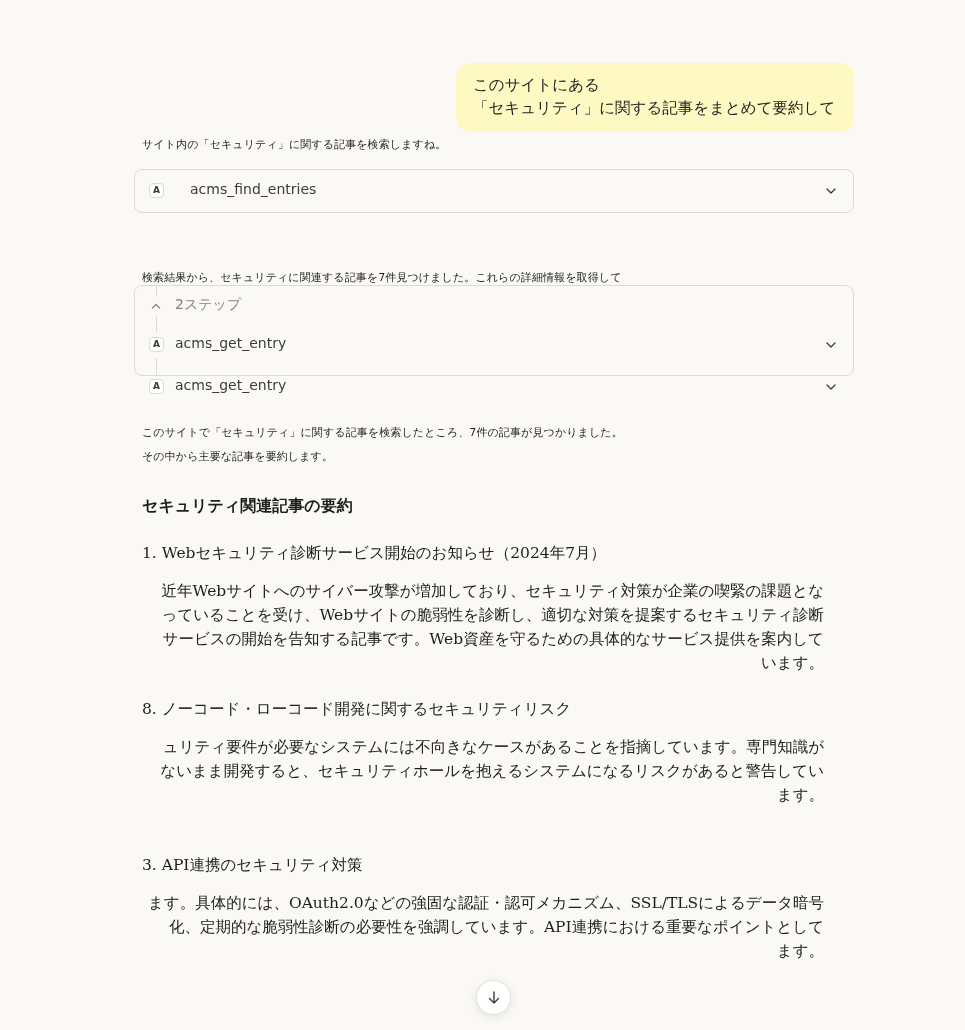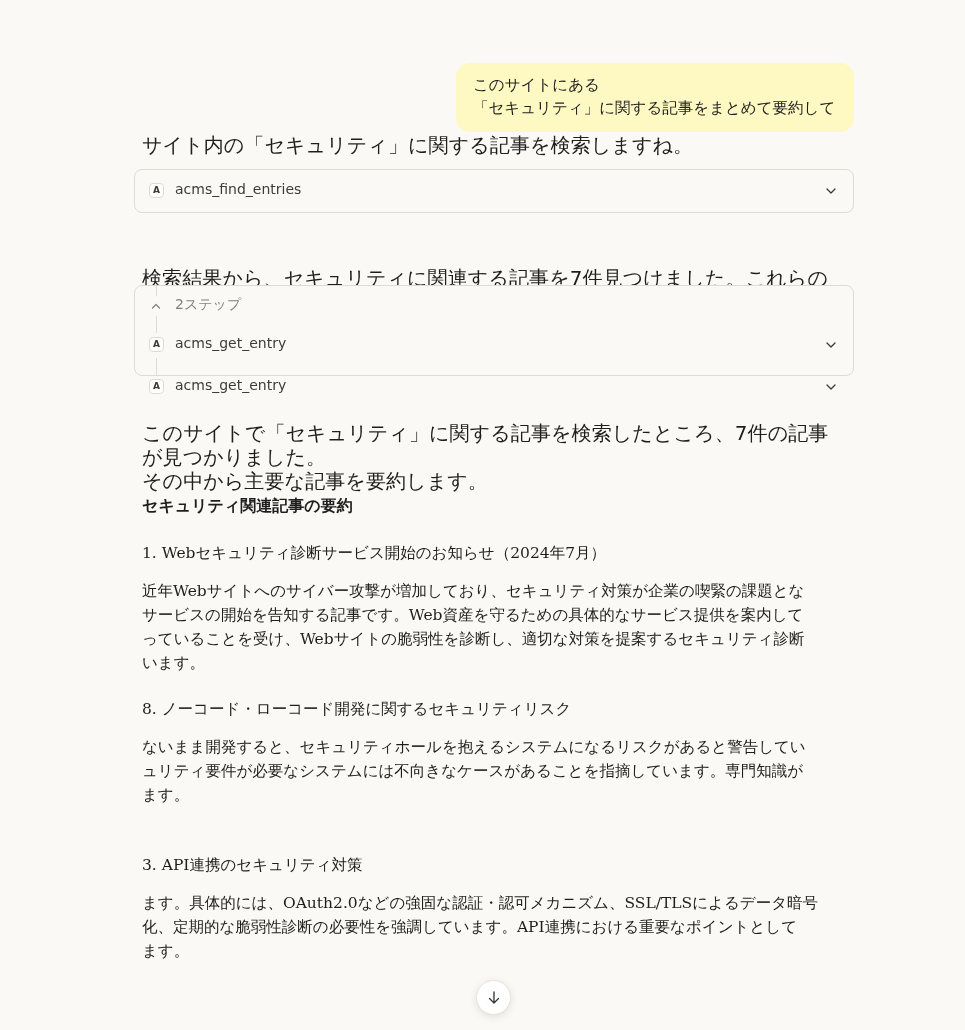--- a/index.html
+++ b/index.html
@@ -33,21 +33,21 @@
       color: #1f1e1d;
       margin-top: 39px;
     }
     .user-bubble div { white-space: nowrap; }
 
     .para {
       position: absolute;
       left: 142px;
       width: 690px;
       font-family: "DejaVu Sans", "Liberation Sans", sans-serif;
-      font-size: 20px;
+      font-size: 11px;
       line-height: 24px;
       color: #1f1e1d;
       letter-spacing: 0.1px;
     }
 
     
     .tool-card {
       position: absolute;
       left: 134px;
       width: 720px;
@@ -124,21 +124,21 @@
     }
     .body-para {
       position: absolute;
       left: 142px;
       width: 682px;
       font-family: "DejaVu Serif", "Liberation Serif", serif;
       font-size: 15.5px;
       line-height: 24px;
       color: #1f1e1d;
     }
-    .body-para div { white-space: nowrap; }
+    .body-para div { white-space: nowrap; text-align: right; }
 
     .scroll-btn {
       position: absolute;
       left: 476px;
       top: 980px;
       width: 35px;
       height: 35px;
       border-radius: 50%;
       background: #ffffff;
       border: 1px solid #e6e3da;
@@ -155,21 +155,21 @@
 <div class="user-bubble">
   <div>このサイトにある</div>
   <div>「セキュリティ」に関する記事をまとめて要約して</div>
 </div>
 
 <div class="para" style="top:133px;">サイト内の「セキュリティ」に関する記事を検索しますね。</div>
 
 <div class="tool-card" style="top:169px; height:44px;">
   <div class="tool-row">
     <span class="tool-icon" style="top:13px;">A</span>
-    <span class="tool-name" style="top:11px;">acms_find_entries</span>
+    <span class="tool-name" style="top:11px;margin-left:15px;">acms_find_entries</span>
     <svg class="chevron" style="top:15px;" viewBox="0 0 12 12">
       <path d="M2 4 L6 8 L10 4" fill="none" stroke="#3d3c38" stroke-width="1.3" stroke-linecap="round" stroke-linejoin="round"></path>
     </svg>
   </div>
 </div>
 
 <div class="para" style="top:225px;margin-top:41px;">
   <div>検索結果から、セキュリティに関連する記事を7件見つけました。これらの詳細情報を取得して</div>
   <div>要約します。</div>
 </div>
@@ -204,29 +204,29 @@
 <div class="para" style="top:421px;">
   <div>このサイトで「セキュリティ」に関する記事を検索したところ、7件の記事が見つかりました。</div>
   <div>その中から主要な記事を要約します。</div>
 </div>
 
 <div class="h2" style="top:496px;">セキュリティ関連記事の要約</div>
 
 <div class="h3" style="top:543px;">1. Webセキュリティ診断サービス開始のお知らせ（2024年7月）</div>
 <div class="body-para" style="top:579px;">
   <div>近年Webサイトへのサイバー攻撃が増加しており、セキュリティ対策が企業の喫緊の課題とな</div>
+  <div>っていることを受け、Webサイトの脆弱性を診断し、適切な対策を提案するセキュリティ診断</div>
   <div>サービスの開始を告知する記事です。Web資産を守るための具体的なサービス提供を案内して</div>
-  <div>っていることを受け、Webサイトの脆弱性を診断し、適切な対策を提案するセキュリティ診断</div>
   <div>います。</div>
 </div>
 
 <div class="h3" style="top:699px;">8. ノーコード・ローコード開発に関するセキュリティリスク</div>
 <div class="body-para" style="top:735px;">
+  <div>ュリティ要件が必要なシステムには不向きなケースがあることを指摘しています。専門知識が</div>
   <div>ないまま開発すると、セキュリティホールを抱えるシステムになるリスクがあると警告してい</div>
-  <div>ュリティ要件が必要なシステムには不向きなケースがあることを指摘しています。専門知識が</div>
   <div>ます。</div>
 </div>
 
 <div class="h3" style="top:855px;">3. API連携のセキュリティ対策</div>
 <div class="body-para" style="top:891px;">
   <div>ます。具体的には、OAuth2.0などの強固な認証・認可メカニズム、SSL/TLSによるデータ暗号</div>
   <div>化、定期的な脆弱性診断の必要性を強調しています。API連携における重要なポイントとして</div>
   <div>ます。</div>
 </div>
 

